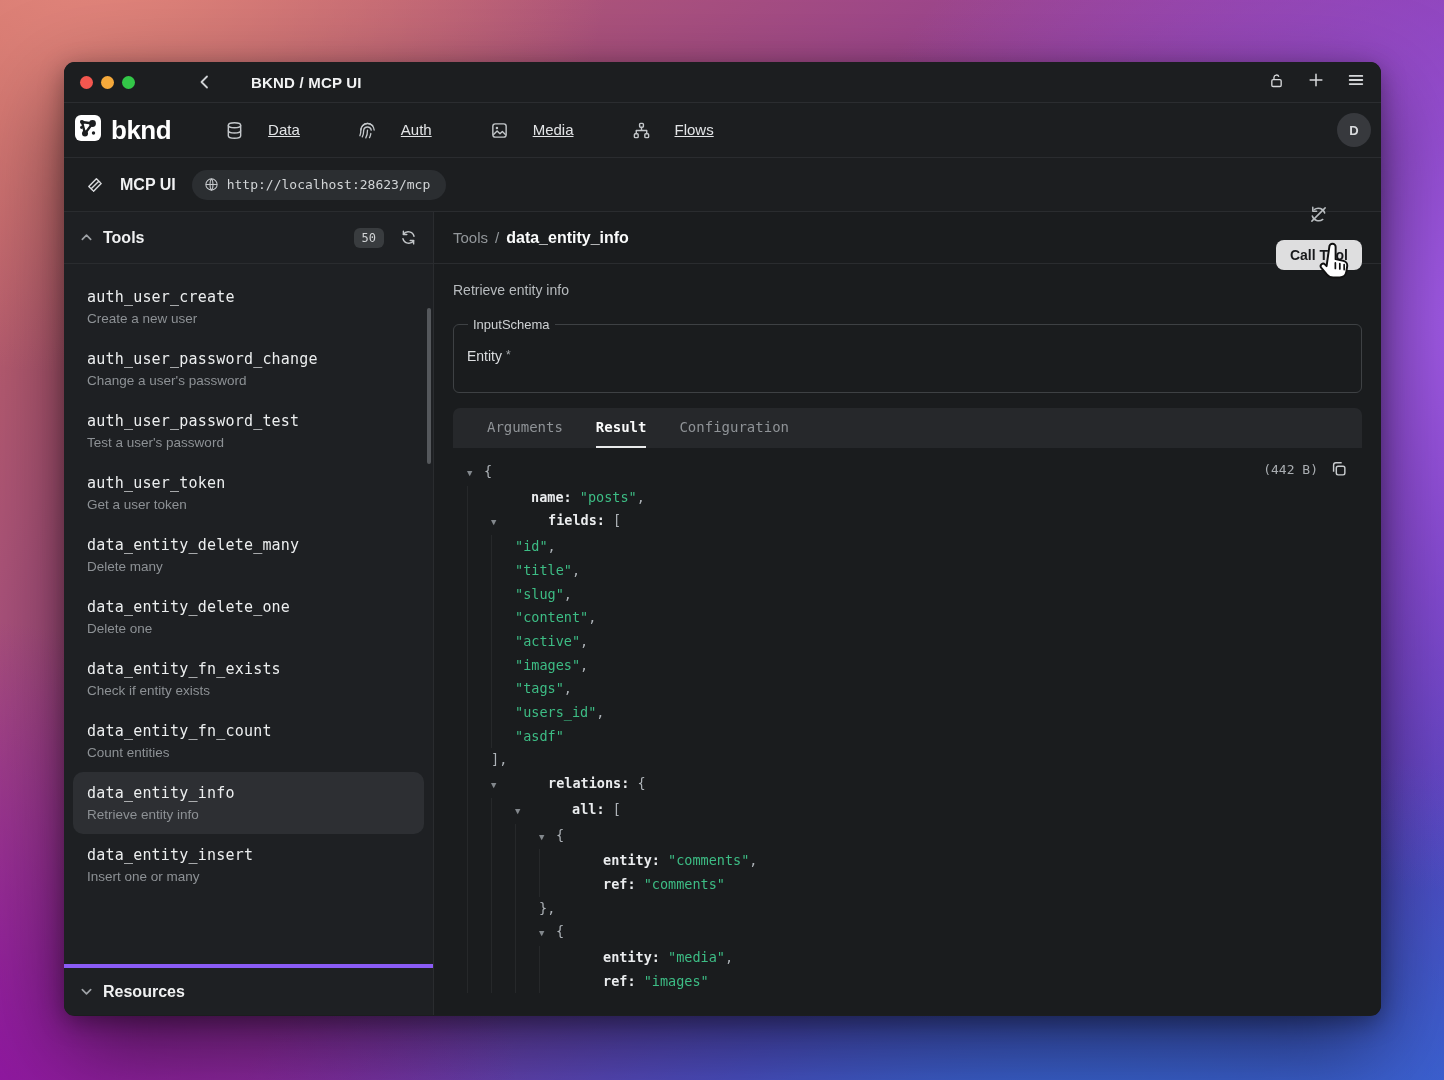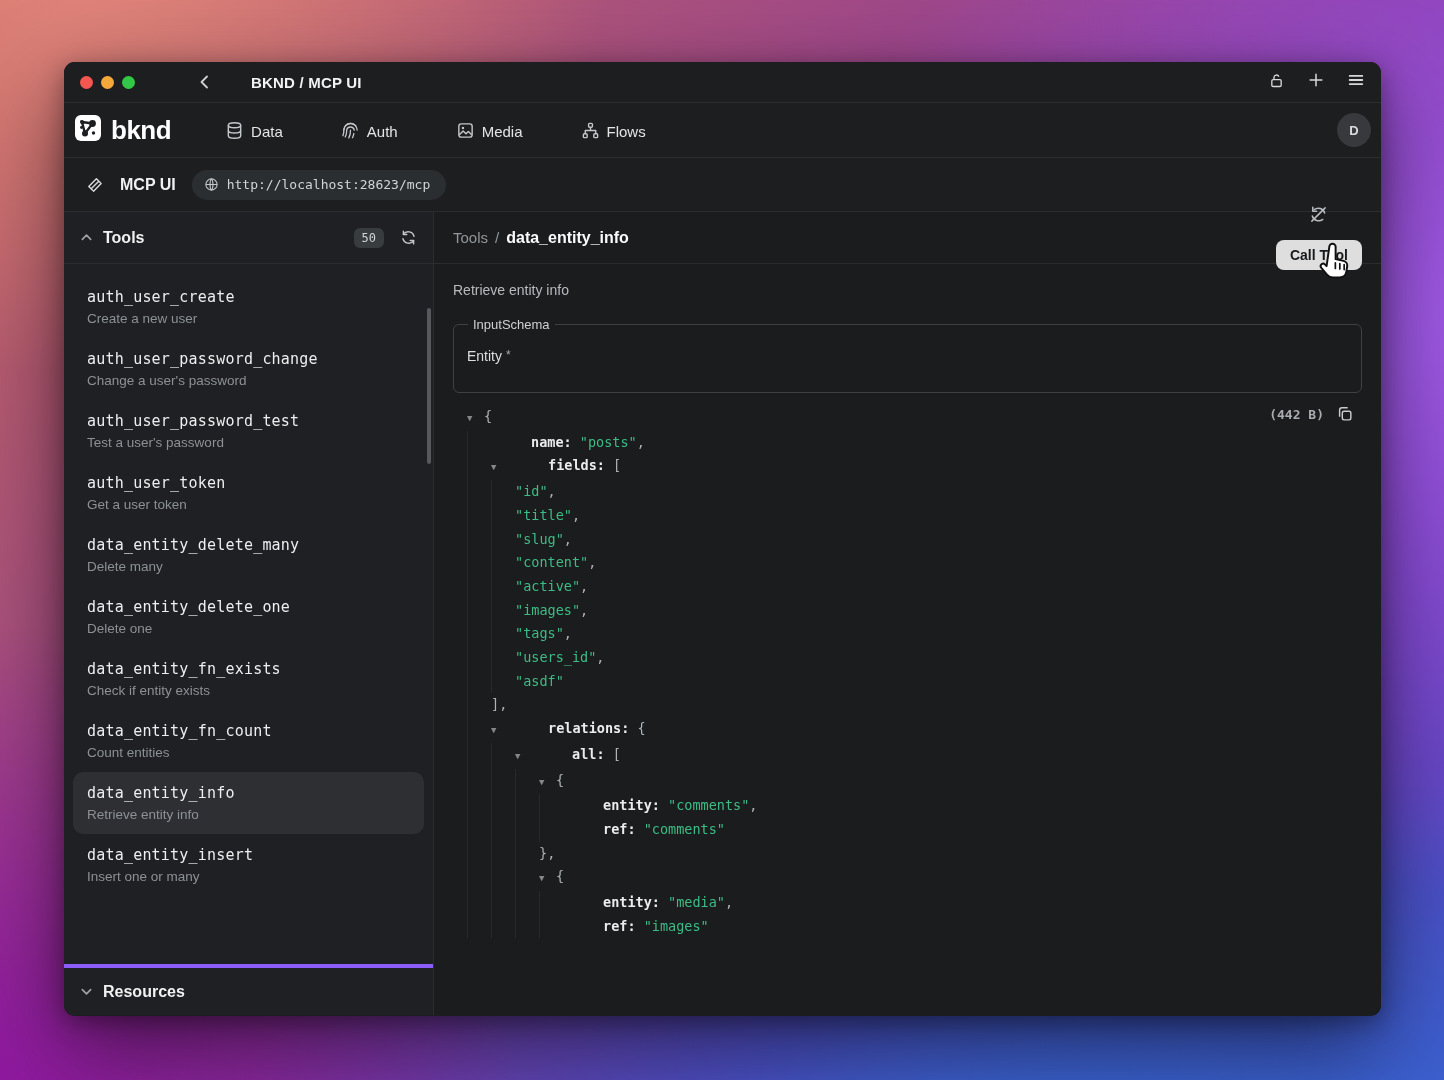--- a/index.html
+++ b/index.html
@@ -30,21 +30,21 @@
   .tb-back { color:#cfd2d4; margin-right:14px; display:flex; }
   .tb-title { font-weight:bold; font-size:15px; letter-spacing:.2px; color:#f1f2f3; }
   .tb-right { margin-left:auto; display:flex; align-items:center; gap:22px; color:#d6d8da; }
 
   
   .navbar { height:55px; display:flex; align-items:center; padding:0 10px;
     background:#1c1e20; border-bottom:1px solid #2a2c2f; }
   .brand { display:flex; align-items:center; gap:9px; margin-right:54px; }
   .brand-name { font-size:26px; font-weight:bold; color:#fff; letter-spacing:-.5px; }
   .nav-items { display:flex; align-items:center; gap:58px; }
-  .nav-item { display:flex; align-items:flex-end; gap:7px; font-size:15px; color:#e2e4e6; cursor:pointer; }
+  .nav-item { display:flex; align-items:flex-start; gap:24px; font-size:15px; color:#e2e4e6; cursor:pointer;text-decoration:underline; }
   .nav-item svg { color:#c3c7ca; }
   .avatar { margin-left:auto; width:34px; height:34px; border-radius:50%; background:#37393d;
     display:flex; align-items:center; justify-content:center; font-size:13px; font-weight:bold; color:#d9dbdd; }
 
   
   .mcpbar { height:54px; display:flex; align-items:center; padding:0 21px;
     background:#1c1e20; border-bottom:1px solid #2a2c2f; gap:16px; }
   .mcp-title { font-size:16px; font-weight:bold; color:#f0f1f2; }
   .url-pill { display:flex; align-items:center; gap:8px; background:#2b2e31; border-radius:15px;
     height:30px; padding:0 16px 0 12px; color:#d2d5d7; font-size:13px; }
@@ -89,21 +89,21 @@
     cursor:pointer; }
   .select .chev { margin-left:auto; color:#b9bcbf; display:flex; }
 
   .tabs { margin-top:15px; height:40px; background:#26282b; border-radius:7px 7px 0 0;
     display:flex; align-items:stretch; padding-left:34px; gap:33px; }
   .tab { font-size:14px; color:#8f9397; display:flex; align-items:center; cursor:pointer;
     border-bottom:2px solid transparent; }
   .tab.active { color:#fafbfb; font-weight:bold; border-bottom-color:#e9eaeb; }
 
   .result { position:relative; padding:12px 0 0 14px; }
-  .result-meta { position:absolute; top:12px; right:8px; display:flex; align-items:center; gap:12px;font-weight:bold; }
+  .result-meta { position:absolute; top:12px; right:14px; display:flex; align-items:center; gap:12px; }
   .result-size { font-size:13px; color:#a9adb1; }
   .copy-btn { color:#c9cccf; display:flex; cursor:pointer; background:none; border:none; padding:0; }
   .json { font-size:13.5px; line-height:23.7px; }
   .json .line { white-space:pre; display:flex; align-items:baseline; }
   .guide { display:inline-block; width:24px; align-self:stretch;
     border-left:1px solid rgba(255,255,255,.055); }
   .tri { color:#83888d; font-size:9px; width:17px; display:inline-block; }
   .tk-key { color:#eaecee; font-weight:bold;margin-left:40px; }
   .tk-str { color:#3dbd85; }
   .tk-punc { color:#aeb3b8; }
@@ -325,20 +325,25 @@
       <div class="main-body">
         <div class="tool-desc-line">Retrieve entity info</div>
 
         <fieldset class="schema">
           <legend>InputSchema</legend>
           <div class="field-label">
             <span>Entity</span><span class="req">*</span>
           </div>
         </fieldset>
 
+        <div class="tabs mono" id="tabs">
+            <span class="tab">Arguments</span>
+            <span class="tab active">Result</span>
+            <span class="tab">Configuration</span>
+          </div>
 
         <div class="result">
           <div class="result-meta">
             <span class="result-size mono">(442 B)</span>
             <button class="copy-btn">
               <svg width="18" height="18" viewBox="0 0 20 20" fill="none" stroke="currentColor" stroke-width="1.6">
                   <rect x="7" y="7" width="9.5" height="9.5" rx="2"></rect>
                   <path d="M4 13V5.5A2.5 2.5 0 0 1 6.5 3H13"></path>
                 </svg>
             </button>

